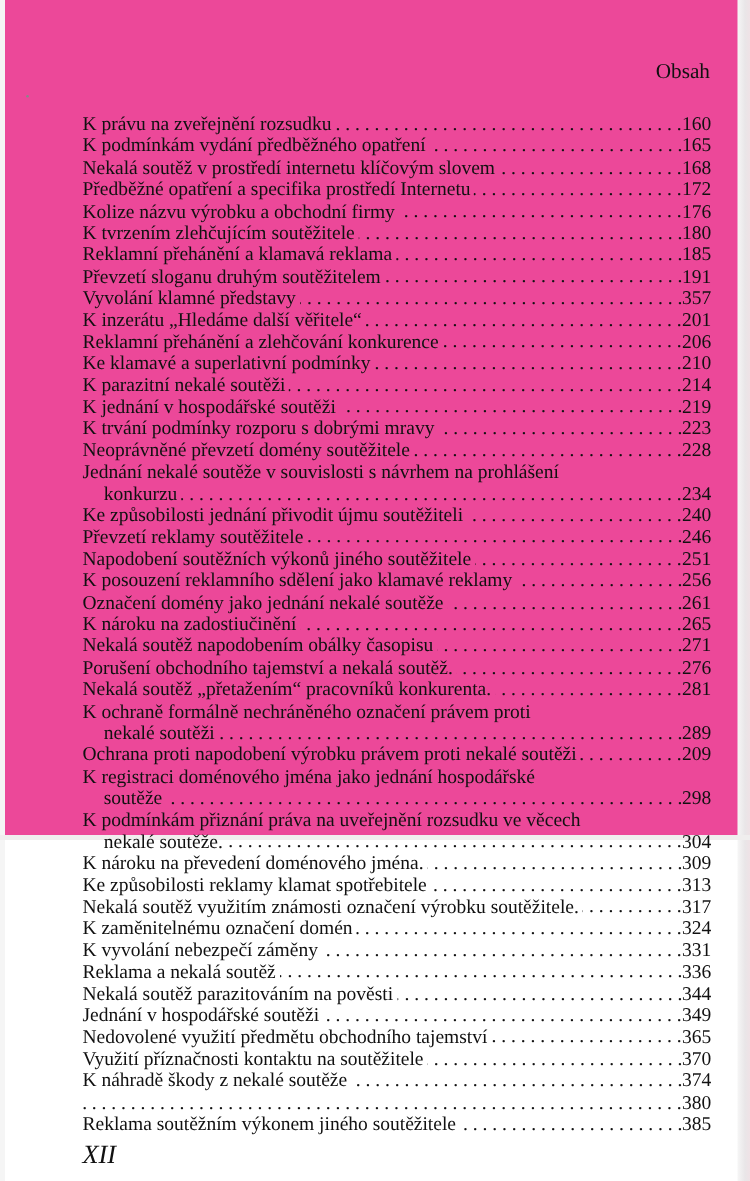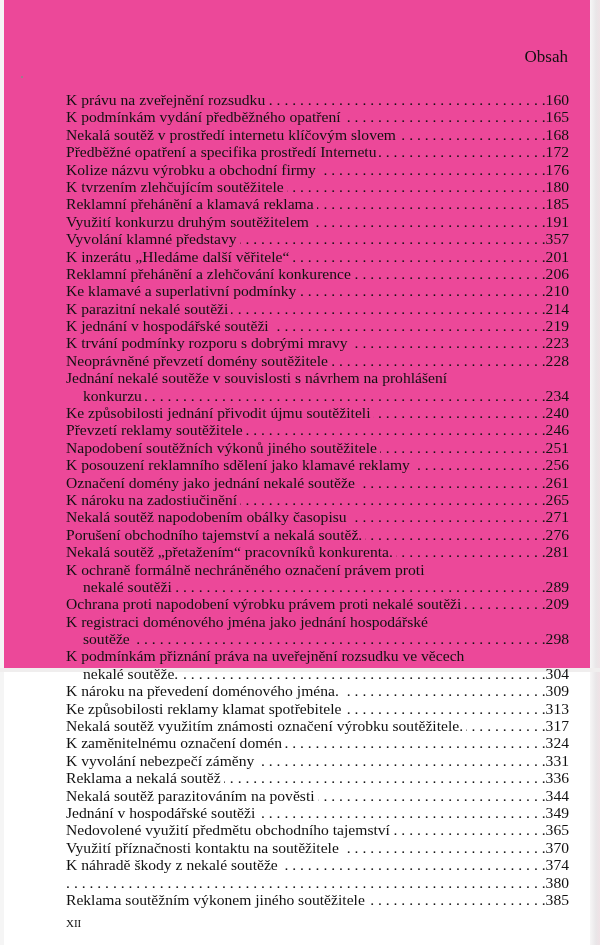--- a/index.html
+++ b/index.html
@@ -59,21 +59,21 @@
       top: 91px;
       width: 503px;
       margin: 0;
       padding: 0;
       list-style: none;
       font-size: 15.6px;
       line-height: 17.4px;
     }
     .toc-line {
       display: flex;
-      align-items: flex-end;
+      align-items: center;
       white-space: nowrap;
       height: 17.4px;
       overflow: hidden;
     }
     .toc-line.indent {
       padding-left: 17px;
     }
     .toc-title {
       flex: 0 0 auto;
       padding-right: 3px;
@@ -91,22 +91,23 @@
       white-space: pre;
     }
     .toc-page {
       flex: 0 0 auto;
       padding-left: 0;
     }
     .folio {
       position: absolute;
       left: 66px;
       top: 913px;
-      font-size: 11px;
+      font-size: 21px;
       line-height: 20px;
+      font-style: italic;
     }
   </style>
 </head>
 <body>
 
 <div class="page">
   <div class="page-edge-left"></div>
   <div class="page-edge-right"></div>
   <div class="page-edge-bottom"></div>
   <div class="speck"></div>
@@ -158,21 +159,21 @@
       </li>
       <li>
         <div class="toc-line">
           <span class="toc-title">Reklamní přehánění a klamavá reklama</span>
           <span class="toc-leader"></span>
           <span class="toc-page">185</span>
         </div>
       </li>
       <li>
         <div class="toc-line">
-          <span class="toc-title">Využití konkurzu druhým soutěžitelem</span>
+          <span class="toc-title">Převzetí sloganu druhým soutěžitelem</span>
           <span class="toc-leader"></span>
           <span class="toc-page">191</span>
         </div>
       </li>
       <li>
         <div class="toc-line">
           <span class="toc-title">Vyvolání klamné představy</span>
           <span class="toc-leader"></span>
           <span class="toc-page">357</span>
         </div>

